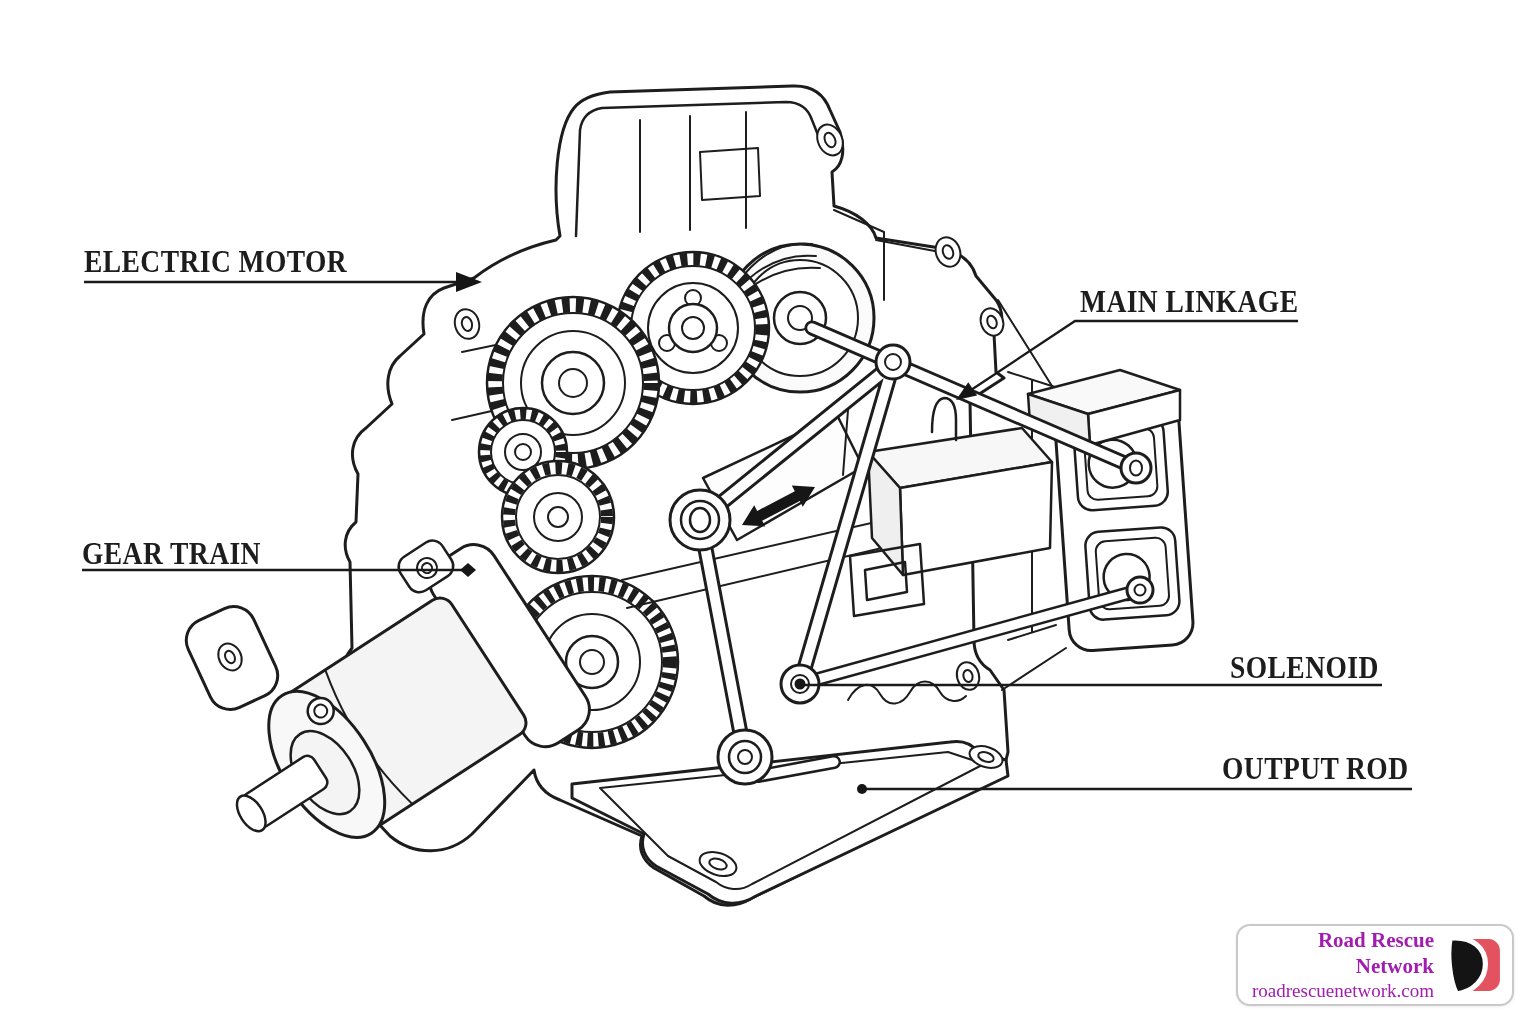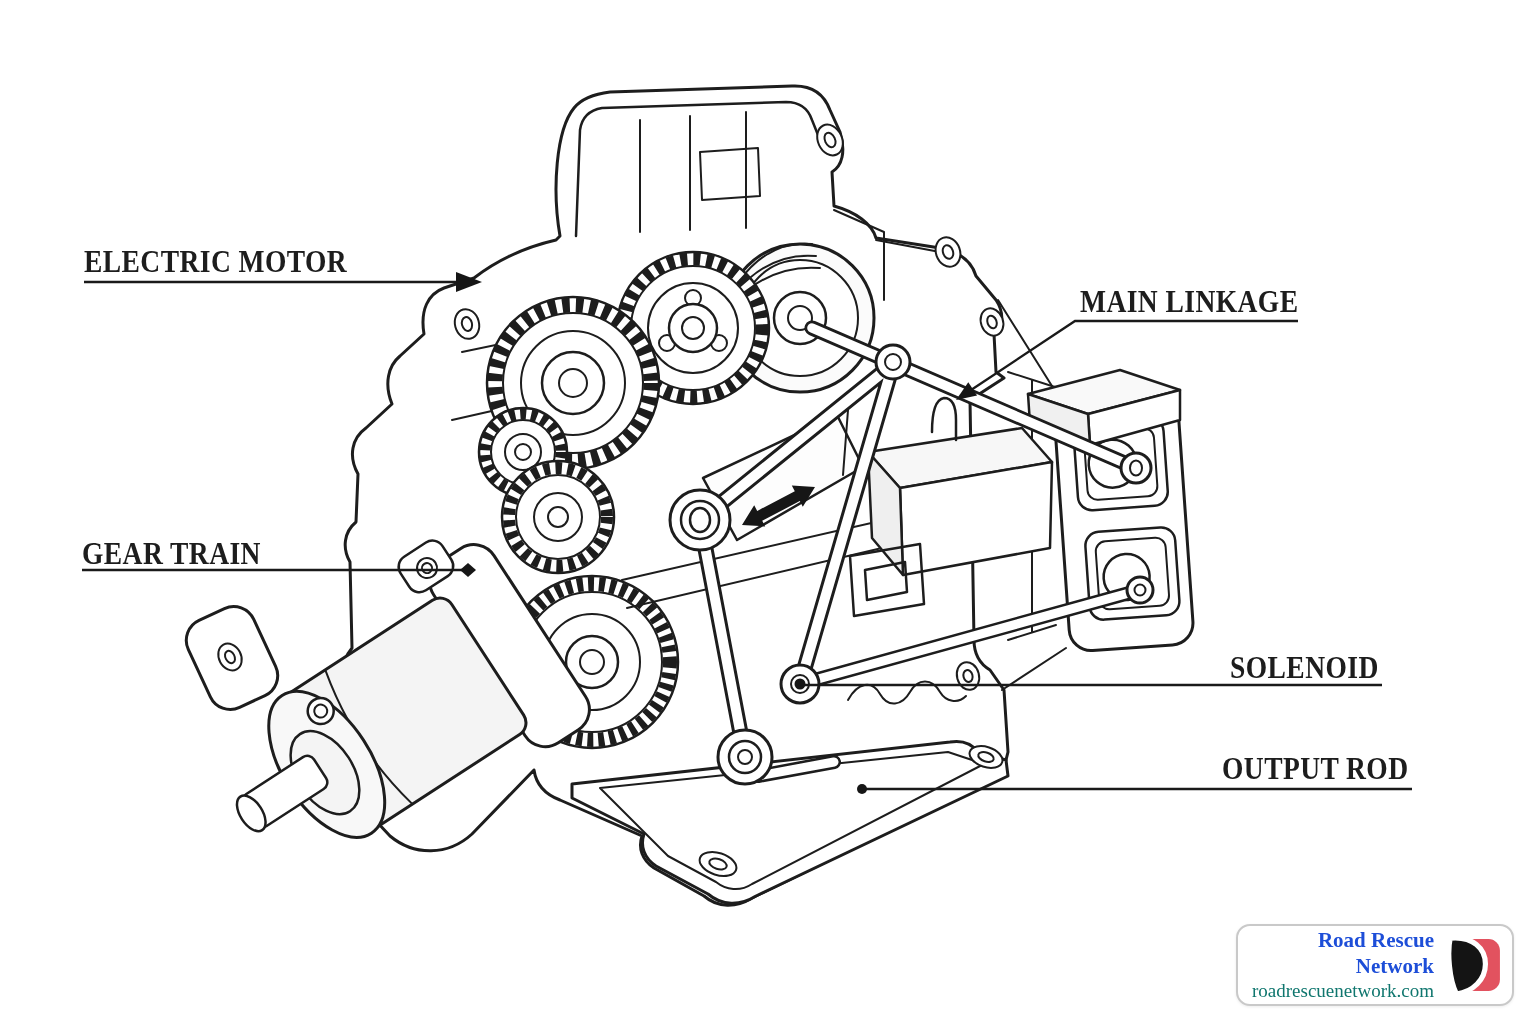--- a/index.html
+++ b/index.html
@@ -20,22 +20,22 @@
   .teeth{fill:none;stroke:#1d1d1d;}
   .rodB{fill:none;stroke:#1d1d1d;stroke-linecap:round;}
   .rodW{fill:none;stroke:#fff;stroke-linecap:round;}
   .ldr{fill:none;stroke:#1a1a1a;stroke-width:2.4;}
   .blk{fill:#161616;stroke:none;}
   
   .watermark{position:absolute;left:1236px;top:924px;width:278px;height:82px;background:#fff;
              border:2px solid #c9c9c9;border-radius:14px;box-shadow:0 1px 3px rgba(0,0,0,.08);
              display:flex;align-items:center;justify-content:flex-end;gap:10px;padding:0 10px 0 0;box-sizing:border-box;}
   .wm-text{text-align:right;}
-  .wm-name{font-size:21px;font-weight:bold;color:#1d4ed8;line-height:26px;}
-  .wm-url{font-size:19px;color:#0f766e;line-height:24px;}
+  .wm-name{font-size:21px;font-weight:bold;color:#a21caf;line-height:26px;}
+  .wm-url{font-size:19px;color:#a21caf;line-height:24px;}
   .wm-logo{width:58px;height:58px;flex:0 0 auto;}
 </style>
 </head>
 <body>
 
 <div class="canvas">
 
   <svg class="art" width="1536" height="1024" viewBox="0 0 1536 1024">
 
     <g>

